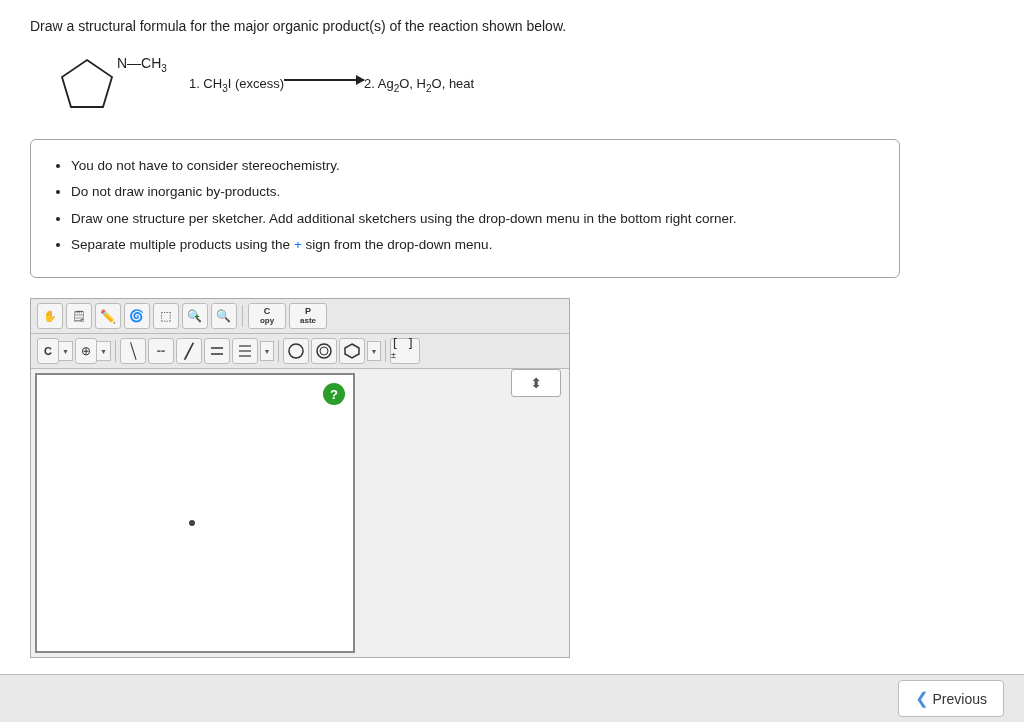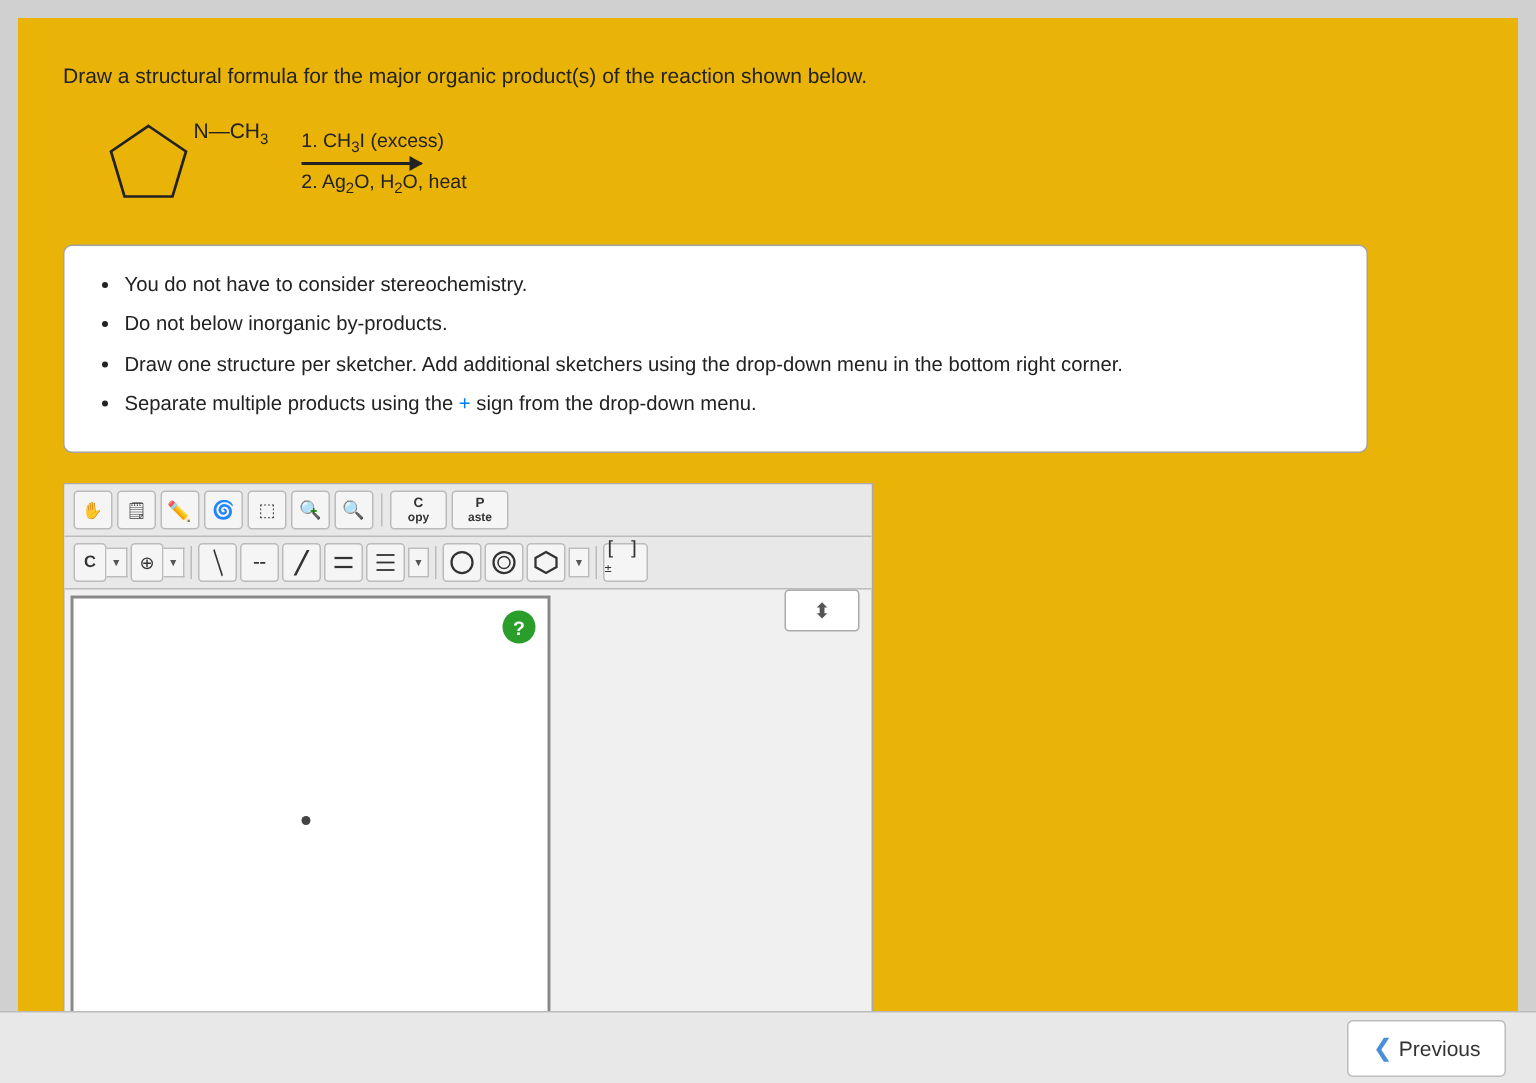--- a/index.html
+++ b/index.html
@@ -6,23 +6,23 @@
     body {
       font-family: Arial, sans-serif;
       background: #d0d0d0;
       width: 1024px;
       height: 722px;
       overflow: hidden;
       position: relative;
     }
 
     .main-content {
-      background: #eab308;
-      margin: 12px;
-      padding: 28px 30px;
+      background: #ffffff;
+      margin: 0;
+      padding: 16px 30px;
       min-height: 680px;
     }
 
     .question-text {
       font-size: 14px;
       color: #222;
       margin-bottom: 18px;
       line-height: 1.5;
     }
 
@@ -284,37 +284,37 @@
   <div class="reaction-container">
 
     <div class="cyclopentane-amine">
       <svg class="ring-svg" width="55" height="60" viewBox="0 0 55 60">
 
         <polygon points="27,5 52,22 43,52 11,52 2,22" fill="none" stroke="#222" stroke-width="1.8"></polygon>
       </svg>
       <span style="font-size:14px; color:#222; font-family: Arial, serif;">N—CH<sub>3</sub></span>
     </div>
 
-    <div style="display:flex; flex-direction:column; margin-left:12px; align-items:flex-start;">
+    <div style="display:flex; flex-direction:row; margin-left:12px; align-items:flex-start;">
       <div class="conditions-text">
         1. CH<sub>3</sub>I (excess)
       </div>
       <div style="display:flex; align-items:center; margin: 3px 0;">
         <div class="arrow-line"></div>
       </div>
       <div class="conditions-text">
         2. Ag<sub>2</sub>O, H<sub>2</sub>O, heat
       </div>
     </div>
   </div>
 
   <div class="instructions-box">
     <ul>
       <li>You do not have to consider stereochemistry.</li>
-      <li>Do not below inorganic by-products.</li>
+      <li>Do not draw inorganic by-products.</li>
       <li>Draw one structure per sketcher. Add additional sketchers using the drop-down menu in the bottom right corner.</li>
       <li>Separate multiple products using the <span class="plus-sign">+</span> sign from the drop-down menu.</li>
     </ul>
   </div>
 
   <div class="sketcher-area">
 
     <div class="toolbar-row1">
 
       <div class="tool-btn" title="Hand">

